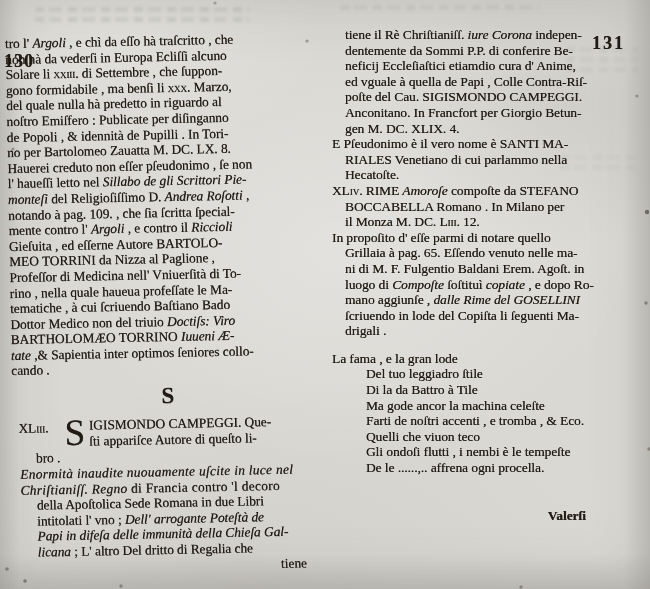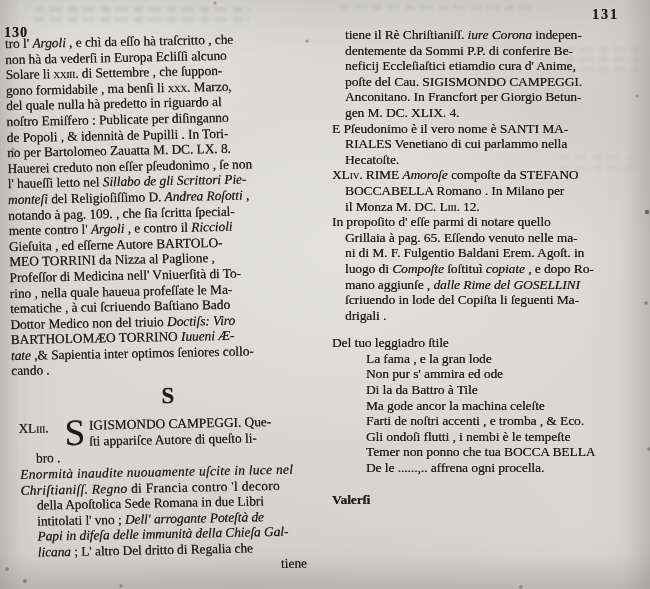--- a/index.html
+++ b/index.html
@@ -30,22 +30,22 @@
       306px 40px 0 .6px rgba(45,38,28,.35),
       12px 148px 0 .6px rgba(45,38,28,.35),
       24px 580px 0 .8px rgba(45,38,28,.45),
       6px 568px 0 .8px rgba(45,38,28,.4),
       120px 585px 0 .7px rgba(45,38,28,.35),
       645px 302px 0 .7px rgba(45,38,28,.4),
       636px 95px 0 .6px rgba(45,38,28,.3),
       214px 2px 0 .6px rgba(45,38,28,.3),
       520px 586px 0 .7px rgba(45,38,28,.35),
       648px 448px 0 .7px rgba(45,38,28,.35);}
-  .pn{position:absolute;font-size:14px;font-weight:bold;letter-spacing:2px;
-    text-shadow:.2px .2px .4px rgba(31,26,20,.7);}
+  .pn{position:absolute;font-size:18px;font-weight:bold;letter-spacing:2px;
+    text-shadow:.2px .2px .4px rgba(31,26,20,.7);margin-top:26px;}
   .pn-left{left:4px;top:25px;letter-spacing:1px;}
   .pn-right{left:592px;top:7px;}
   .col{position:absolute;}
   .col-left{left:10px;top:36px;width:312px;transform:rotate(-1.1deg);transform-origin:0 50%;}
   .col-right{left:332px;top:27px;width:312px;}
   .line{height:15.6px;line-height:15.6px;font-size:13.4px;white-space:nowrap;
     letter-spacing:-.05px;text-shadow:.25px .2px .45px rgba(31,26,20,.75);}
   em{font-style:italic;}
   .sc{font-variant:small-caps;}
   .cont .line{padding-left:13px;}
@@ -59,21 +59,21 @@
     text-shadow:.25px .2px .45px rgba(31,26,20,.75);}
   .dropcap{flex:none;font-size:37px;line-height:32px;padding:0 4px 0 0;margin-top:-1px;
     text-shadow:.3px .3px .5px rgba(31,26,20,.7);}
   .beside .line{height:16.2px;line-height:16.2px;}
   .after{margin-left:23px;}
   .title-lines{margin-left:7px;}
   .title-lines .line{letter-spacing:.3px;}
   .body-lines{margin-left:23px;}
   .catchword{font-size:13.4px;text-shadow:.25px .2px .45px rgba(31,26,20,.75);}
   .cw-left{text-align:right;padding-right:20px;}
-  .cw-right{padding-right:58px;margin-top:16px;font-weight:bold;}
+  .cw-right{text-align:right;padding-right:58px;margin-top:32px;font-weight:bold;}
   .poem{margin-top:12px;}
   .poem .line + .line{margin-left:34px;}
 </style>
 </head>
 <body>
 
 <div class="paper">
 
   <div class="ghost" style="left:35px;top:2px;width:215px;">
     <div class="row"></div>
@@ -148,20 +148,21 @@
         </div>
     </div>
     <div class="catchword cw-left">tiene</div>
   </div>
 
   <div class="col col-right">
     <div class="para cont">
         <div class="line"><span>tiene il Rè Chriſtianiſſ. </span><em>iure Corona</em><span> indepen-</span></div>
         <div class="line"><span>dentemente da Sommi P.P. di conferire Be-</span></div>
         <div class="line"><span>neficij Eccleſiaſtici etiamdio cura d' Anime,</span></div>
+        <div class="line"><span>ed vguale à quella de Papi , Colle Contra-Riſ-</span></div>
         <div class="line"><span>poſte del Cau. SIGISMONDO CAMPEGGI.</span></div>
         <div class="line"><span>Anconitano. In Francfort per Giorgio Betun-</span></div>
         <div class="line"><span>gen M. DC. XLIX. 4.</span></div>
       </div>
     <div class="para hang">
         <div class="line"><span>E Pſeudonimo è il vero nome è SANTI MA-</span></div>
         <div class="line"><span>RIALES Venetiano di cui parlammo nella</span></div>
         <div class="line"><span>Hecatoſte.</span></div>
       </div>
     <div class="para hang">
@@ -172,26 +173,25 @@
     <div class="para hang">
         <div class="line"><span>In propoſito d' eſſe parmi di notare quello</span></div>
         <div class="line"><span>Grillaia à pag. 65. Eſſendo venuto nelle ma-</span></div>
         <div class="line"><span>ni di M. F. Fulgentio Baldani Erem. Agoſt. in</span></div>
         <div class="line"><span>luogo di </span><em>Compoſte</em><span> ſoſtituì </span><em>copiate</em><span> , e dopo Ro-</span></div>
         <div class="line"><span>mano aggiunſe , </span><em>dalle Rime del GOSELLINI</em></div>
         <div class="line"><span>ſcriuendo in lode del Copiſta li ſeguenti Ma-</span></div>
         <div class="line"><span>drigali .</span></div>
       </div>
     <div class="poem">
+        <div class="line"><span>La fama , e la gran lode</span></div>
         <div class="line"><span>Del tuo leggiadro ſtile</span></div>
-        <div class="line"><span>La fama , e la gran lode</span></div>
-        <div class="line"><span>Non pur s' ammira ed ode</span></div>
         <div class="line"><span>Di la da Battro à Tile</span></div>
         <div class="line"><span>Ma gode ancor la machina celeſte</span></div>
         <div class="line"><span>Farti de noſtri accenti , e tromba , &amp; Eco.</span></div>
+        <div class="line"><span>Quelli che viuon teco</span></div>
         <div class="line"><span>Gli ondoſi flutti , i nembi è le tempeſte</span></div>
-        <div class="line"><span>Temer non ponno che tua BOCCA BELLA</span></div>
         <div class="line"><span>De le ......,.. affrena ogni procella.</span></div>
       </div>
     <div class="catchword cw-right">Valerſi</div>
   </div>
 
 </div>
 
 </body></html>

